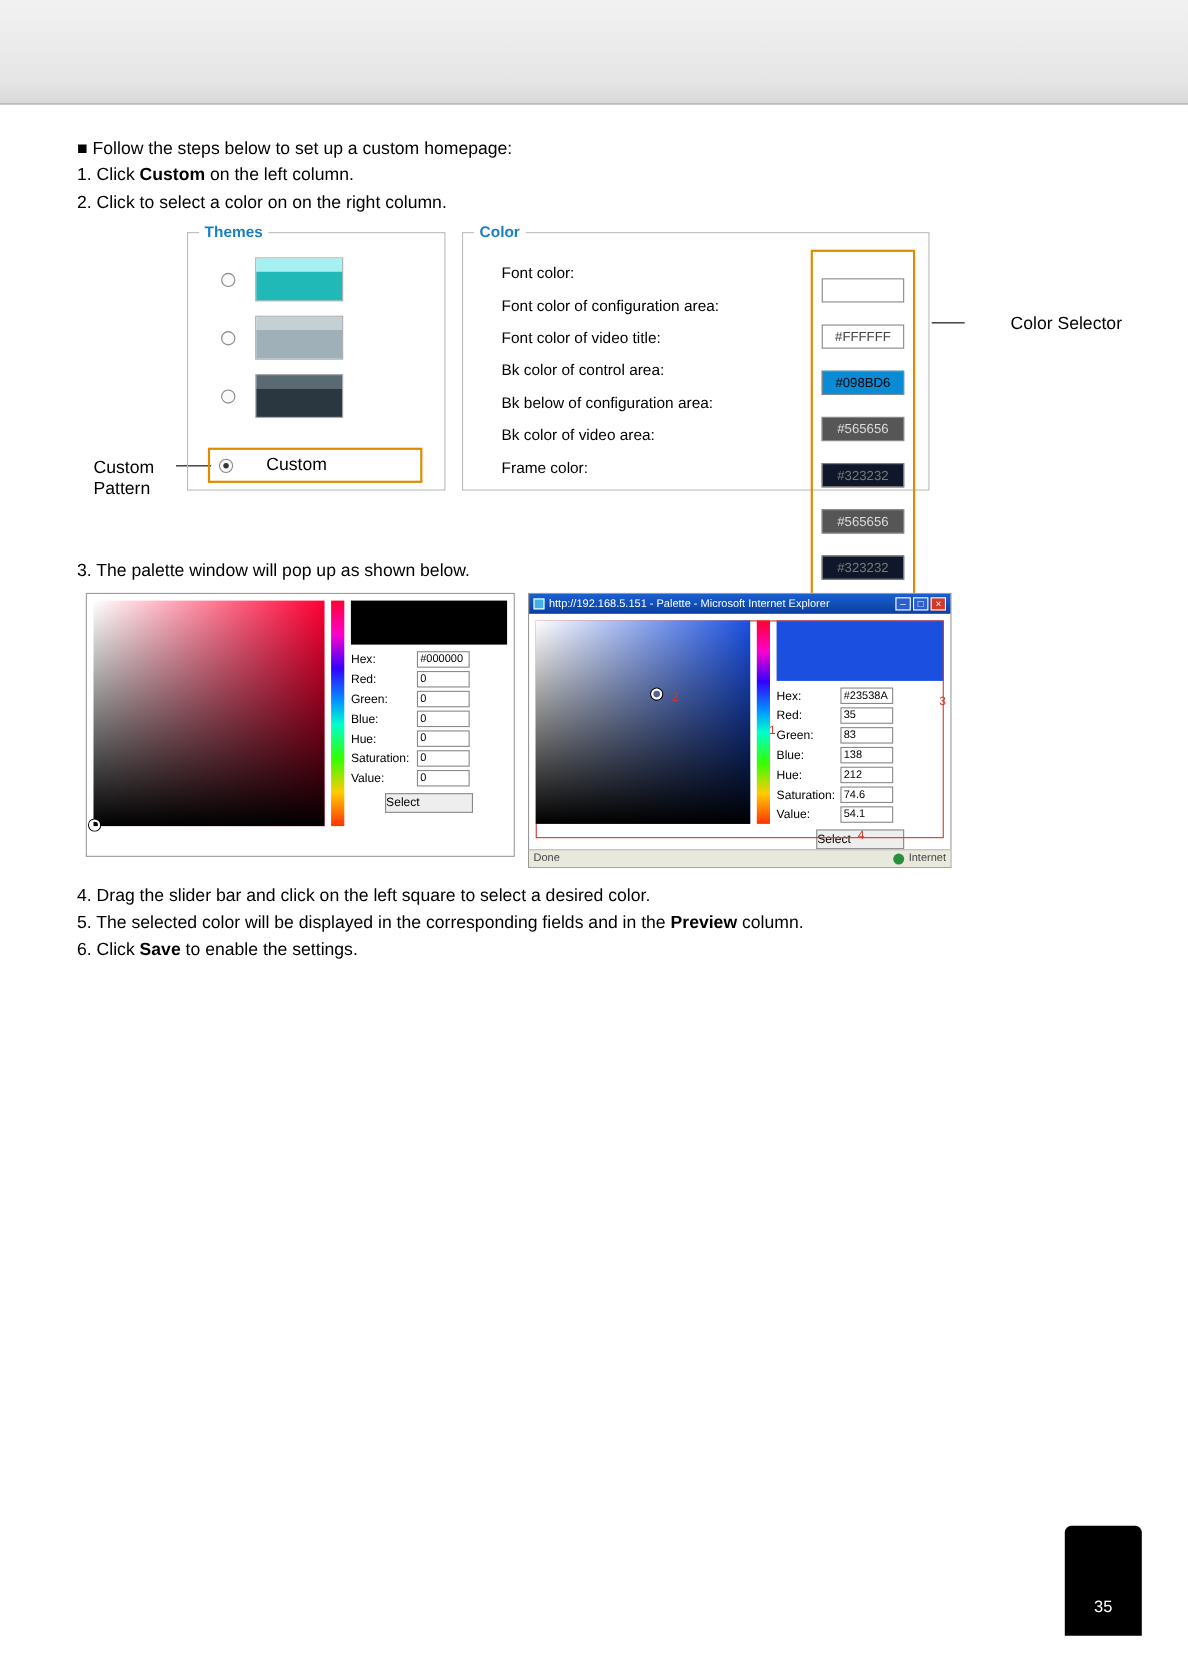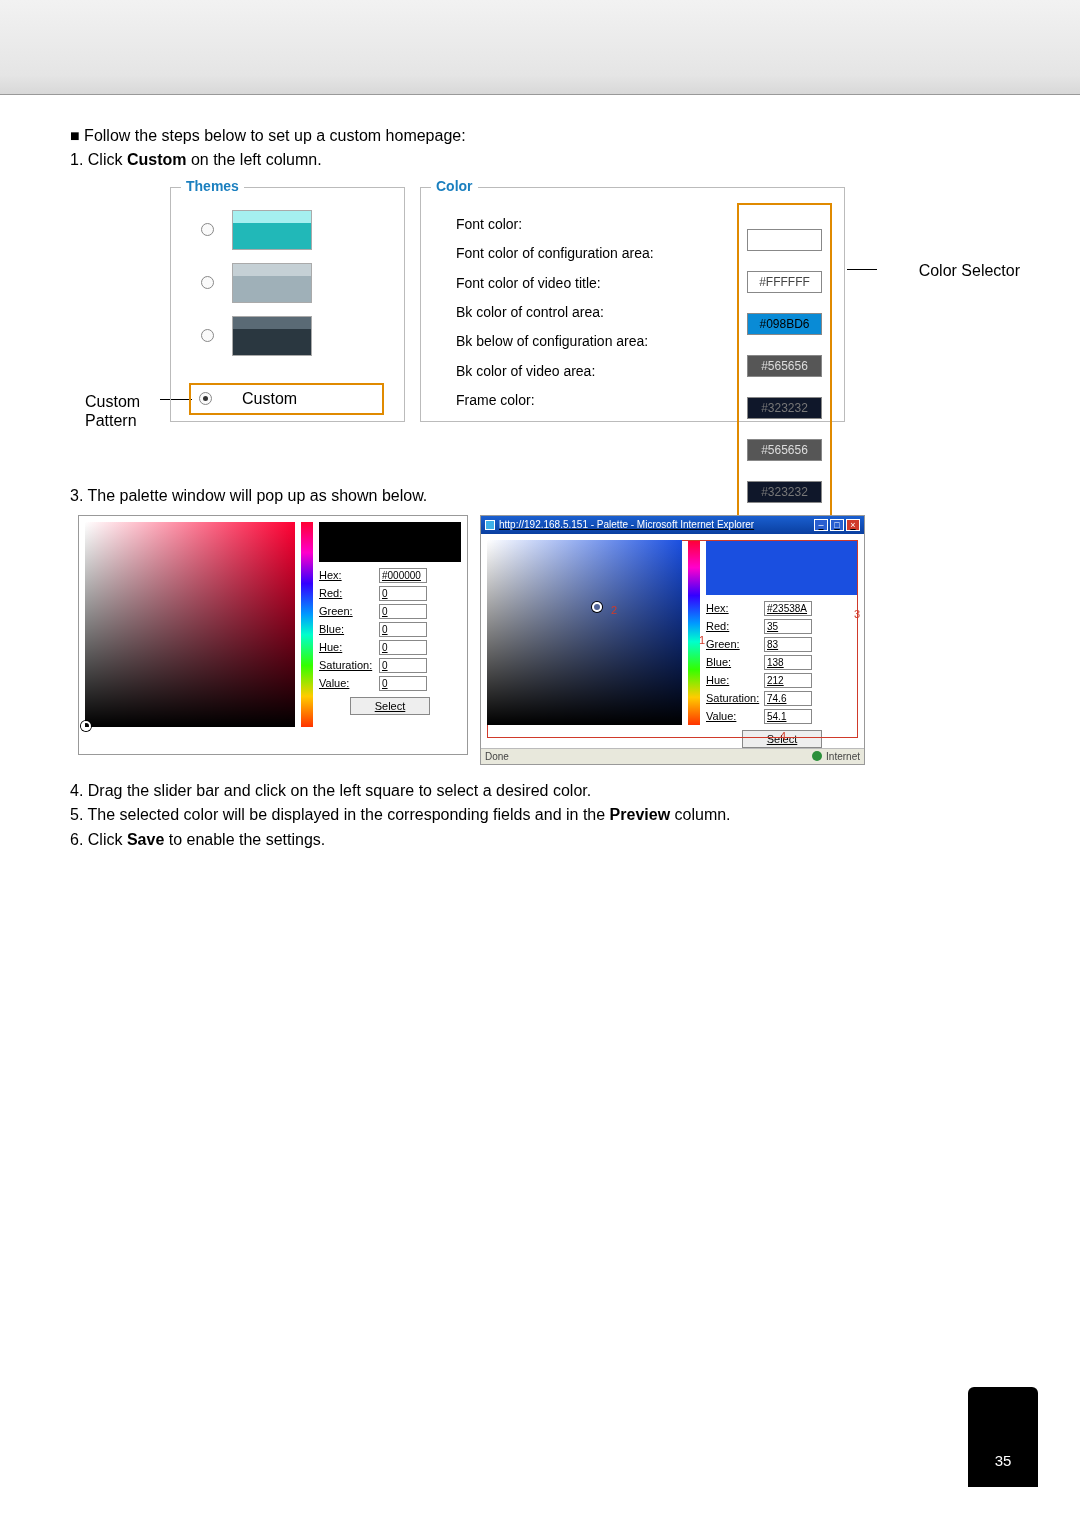--- a/index.html
+++ b/index.html
@@ -152,21 +152,20 @@
   .step3 { margin-top: 55px; margin-bottom: 10px; }
   .palettes {
     display: flex;
     gap: 12px;
     margin: 8px 0 15px 8px;
   }
   .palette {
     border: 1px solid #999;
     background: #fff;
     position: relative;
-    text-decoration: underline;
   }
   .palette.p1 { width: 390px; height: 240px; }
   .palette.p2 { width: 385px; height: 250px; }
   .p2 .titlebar {
     height: 18px;
     background: linear-gradient(to bottom,#1a5fd0,#0a3fa0);
     color: #fff;
     font-size: 10px;
     display: flex;
     align-items: center;
@@ -215,21 +214,21 @@
   .p2 .preview { background:#1a4fe0; height:55px;}
   .vrow { display:flex; align-items:center; margin: 3px 0;}
   .vrow label { width:60px; }
   .vrow input {
     width: 48px; height:15px; font-size:10px; border:1px solid #888; padding:0 2px;
   }
   .p2 .vrow label { width:58px; }
   .select-btn {
     display:block; margin: 6px auto 0 auto;
     border:1px solid #888; background:#eee; width:80px; height:18px;
-    font-size:11px; text-align:center; line-height:16px;
+    font-size:11px; line-height:16px;
   }
   .p2 .outline-red {
     position:absolute; border:1px solid #d03a2a;
   }
   .p2 .or-main { left:6px; top:24px; right:6px; height:198px; }
   .p2 .num {
     position:absolute; color:#d03a2a; font-size:11px;
   }
   .p2 .statusbar {
     position:absolute; left:0; right:0; bottom:0; height:16px;
@@ -262,20 +261,21 @@
 
 <div class="top-gradient"></div>
 
 <div class="content">
 
   <div class="intro">
     <p>■ Follow the steps below to set up a custom homepage:</p>
     <p>
       <span>1. Click </span><span class="bold">Custom</span><span> on the left column.</span>
     </p>
+    <p>2. Click to select a color on on the right column.</p>
   </div>
 
   <div class="diagram1">
     <div class="label-custom-pattern">
       <div>Custom</div>
       <div>Pattern</div>
     </div>
     <div class="connector1"></div>
 
     <div class="themes-box">

